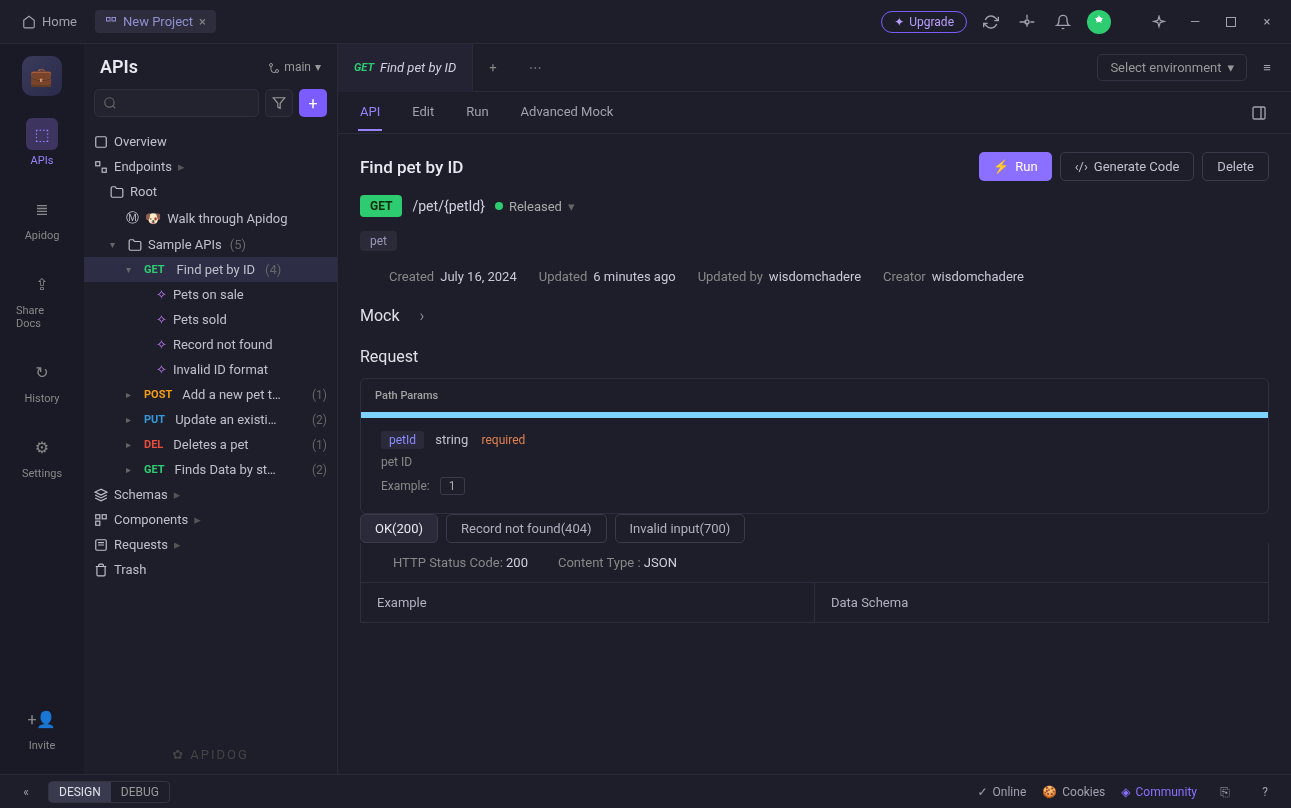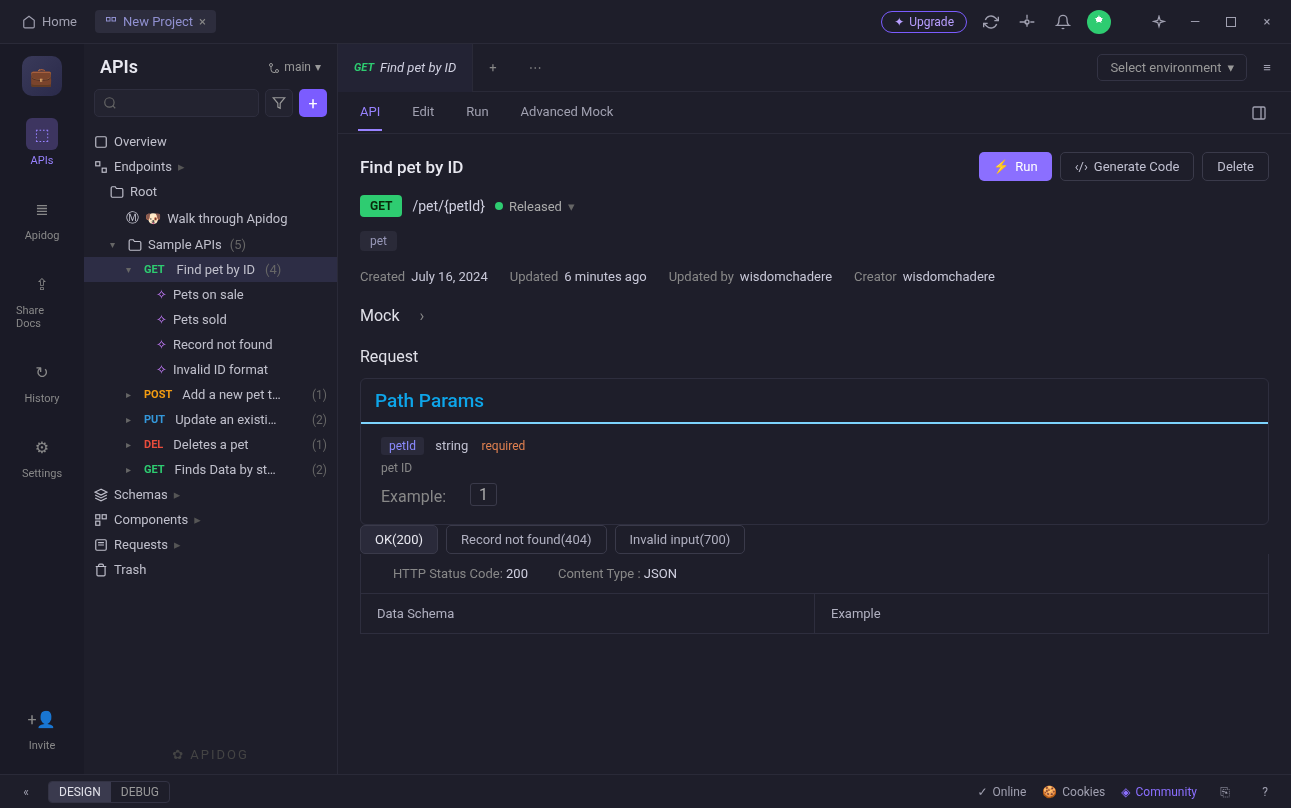--- a/index.html
+++ b/index.html
@@ -61,31 +61,31 @@
 .actions { margin-left:auto; display:flex; gap:8px; }
 .btn { padding:6px 14px; border-radius:5px; cursor:pointer; font-size:13px; display:flex; align-items:center; gap:6px; }
 .btn-primary { background:#8b6fff; color:#fff; }
 .btn-outline { border:1px solid #3a3a4a; color:#c0c0d0; }
 .path-row { display:flex; align-items:center; gap:10px; margin-bottom:14px; }
 .method-badge { background:#2ecc71; color:#0a2a0a; padding:4px 10px; font-weight:700; border-radius:4px; font-size:12px; }
 .path-text { color:#d0d0e0; font-size:14px; }
 .status-dot { display:flex; align-items:center; gap:6px; color:#aaa; }
 .status-dot::before { content:""; width:8px; height:8px; border-radius:50%; background:#2ecc71; }
 .tag-chip { background:#2a2a38; color:#9898b8; padding:3px 10px; border-radius:4px; font-size:12px; display:inline-block; margin-bottom:18px; }
-.meta-grid { display:flex; flex-wrap:wrap; gap:22px; margin-bottom:8px; color:#888; font-size:13px; }
+.meta-grid { display:flex; flex-wrap:wrap; gap:22px; margin-bottom:8px; color:#888; font-size:13px;margin-left:29px; }
 .meta-item .val { color:#c8c8d8; margin-left:6px; }
 .section-h { font-size:16px; color:#e0e0e8; margin:22px 0 12px; display:flex; align-items:center; gap:20px; }
 .panel { border:1px solid #2e2e3e; border-radius:6px; }
-.panel-head { padding:10px 14px; border-bottom:2px solid #7dd3fc; font-weight:500; color:#0ea5e9; font-size:19px; }
+.panel-head { padding:10px 14px; border-bottom:6px solid #7dd3fc; font-weight:500; color:#a3a3a3; font-size:11px; }
 .panel-body { padding:14px 20px 18px; }
 .param-name { background:#2a2a3a; color:#8b8bff; padding:2px 8px; border-radius:3px; font-size:12px; }
 .param-type { color:#c0c0d0; margin-left:8px; }
 .param-req { color:#e08050; margin-left:10px; font-size:12px; }
 .param-desc { color:#888; font-size:12px; margin-top:8px; }
-.param-ex { color:#888; font-size:16px; margin-top:8px; display:flex; align-items:flex-end; gap:24px; }
+.param-ex { color:#888; font-size:12px; margin-top:8px; display:flex; align-items:center; gap:10px; }
 .ex-val { border:1px solid #3a3a4a; padding:1px 8px; border-radius:3px; color:#aaa; }
 .resp-tabs { display:flex; gap:8px; margin-bottom:0; }
 .resp-tab { border:1px solid #3a3a4a; padding:6px 14px; border-radius:5px; cursor:pointer; color:#b0b0c0; font-size:13px; }
 .resp-tab.active { background:#2a2a3a; color:#e8e8f0; }
 .resp-meta { border:1px solid #2e2e3e; border-top:none; padding:12px 32px; display:flex; gap:30px; color:#888; font-size:13px; }
 .resp-meta .v { color:#d0d0e0; }
 .schema-row { border:1px solid #2e2e3e; border-top:none; display:flex; }
 .schema-cell { flex:1; padding:12px 16px; color:#b0b0c0; }
 .schema-cell:first-child { border-right:1px solid #2e2e3e; }
 .footer { height:34px; background:#1e1e2a; border-top:1px solid #2a2a38; display:flex; align-items:center; padding:0 14px; gap:10px; font-size:12px; }
@@ -432,22 +432,22 @@
         <div class="resp-tabs">
           <div class="resp-tab active">OK(200)</div>
           <div class="resp-tab">Record not found(404)</div>
           <div class="resp-tab">Invalid input(700)</div>
         </div>
         <div class="resp-meta">
           <div><span>HTTP Status Code:</span> <span class="v">200</span></div>
           <div><span>Content Type :</span> <span class="v">JSON</span></div>
         </div>
         <div class="schema-row">
+          <div class="schema-cell">Example</div>
           <div class="schema-cell">Data Schema</div>
-          <div class="schema-cell">Example</div>
         </div>
       </div>
     </div>
   </div>
 
   <div class="footer">
     <div class="icon-btn">«</div>
     <div class="mode-toggle">
       <div class="mode-opt active">DESIGN</div>
       <div class="mode-opt">DEBUG</div>

